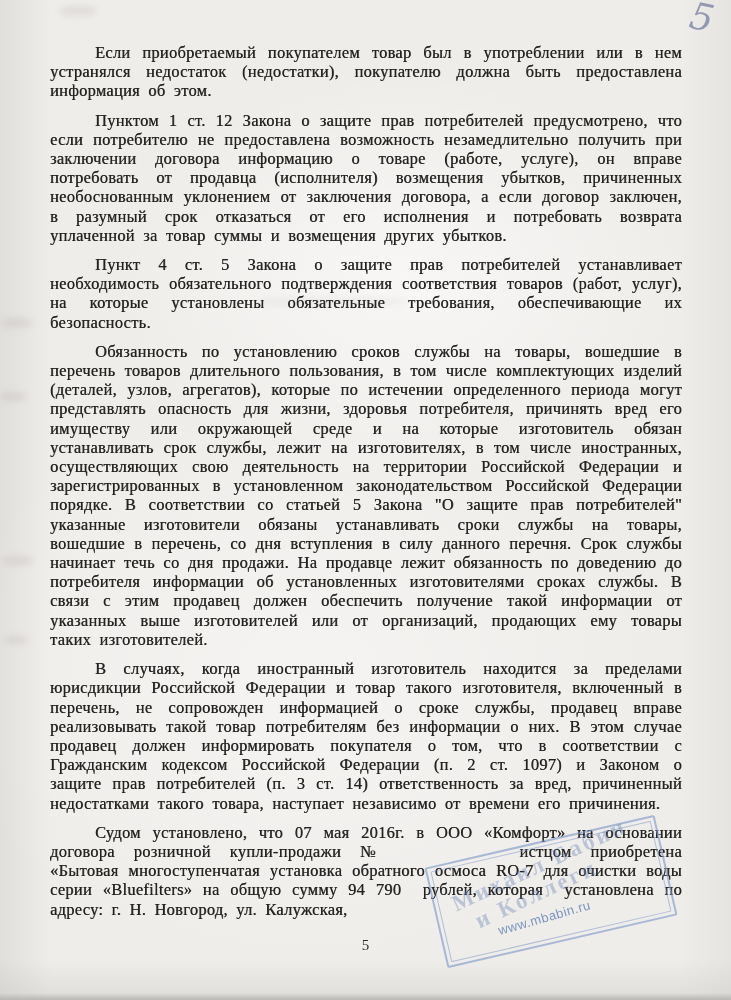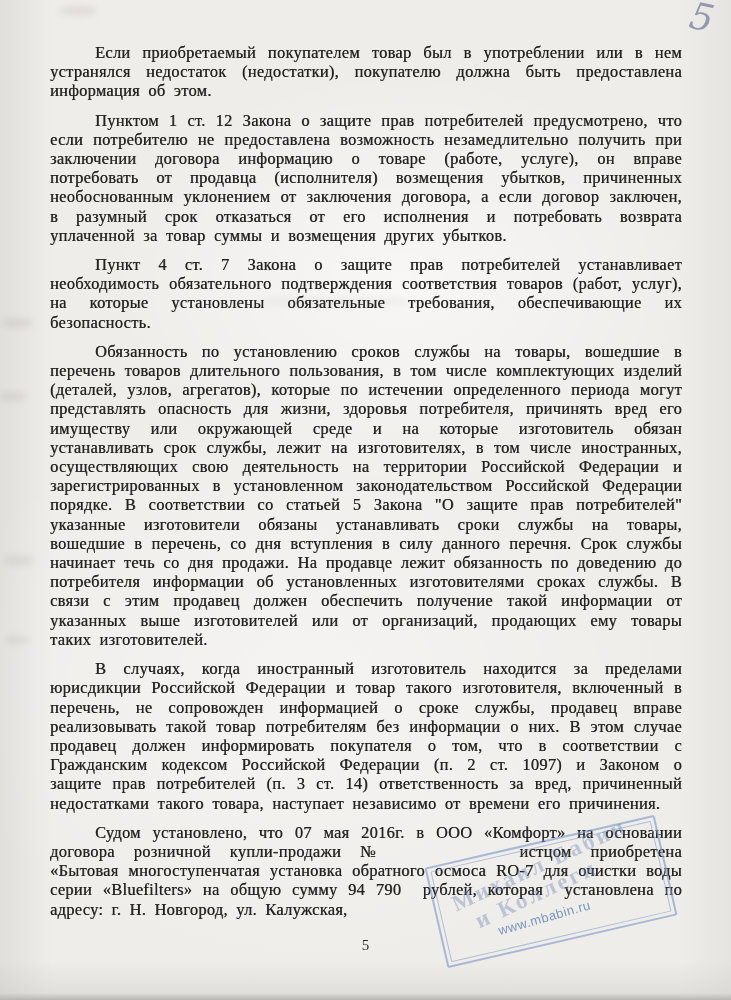--- a/index.html
+++ b/index.html
@@ -108,21 +108,21 @@
   <div class="bleed b3"></div>
   <div class="bleed b4"></div>
   <div class="bleed b5"></div>
   <div class="bleed b6"></div>
 
   <div class="handwritten">5</div>
 
   <div class="content">
     <p>Если приобретаемый покупателем товар был в употреблении или в нем устранялся недостаток (недостатки), покупателю должна быть предоставлена информация об этом.</p>
     <p>Пунктом 1 ст. 12 Закона о защите прав потребителей предусмотрено, что если потребителю не предоставлена возможность незамедлительно получить при заключении договора информацию о товаре (работе, услуге), он вправе потребовать от продавца (исполнителя) возмещения убытков, причиненных необоснованным уклонением от заключения договора, а если договор заключен, в разумный срок отказаться от его исполнения и потребовать возврата уплаченной за товар суммы и возмещения других убытков.</p>
-    <p>Пункт 4 ст. 7 Закона о защите прав потребителей устанавливает необходимость обязательного подтверждения соответствия товаров (работ, услуг), на которые установлены обязательные требования, обеспечивающие их безопасность.</p>
+    <p>Пункт 4 ст. 5 Закона о защите прав потребителей устанавливает необходимость обязательного подтверждения соответствия товаров (работ, услуг), на которые установлены обязательные требования, обеспечивающие их безопасность.</p>
     <p>Обязанность по установлению сроков службы на товары, вошедшие в перечень товаров длительного пользования, в том числе комплектующих изделий (деталей, узлов, агрегатов), которые по истечении определенного периода могут представлять опасность для жизни, здоровья потребителя, причинять вред его имуществу или окружающей среде и на которые изготовитель обязан устанавливать срок службы, лежит на изготовителях, в том числе иностранных, осуществляющих свою деятельность на территории Российской Федерации и зарегистрированных в установленном законодательством Российской Федерации порядке. В соответствии со статьей 5 Закона "О защите прав потребителей" указанные изготовители обязаны устанавливать сроки службы на товары, вошедшие в перечень, со дня вступления в силу данного перечня. Срок службы начинает течь со дня продажи. На продавце лежит обязанность по доведению до потребителя информации об установленных изготовителями сроках службы. В связи с этим продавец должен обеспечить получение такой информации от указанных выше изготовителей или от организаций, продающих ему товары таких изготовителей.</p>
     <p>В случаях, когда иностранный изготовитель находится за пределами юрисдикции Российской Федерации и товар такого изготовителя, включенный в перечень, не сопровожден информацией о сроке службы, продавец вправе реализовывать такой товар потребителям без информации о них. В этом случае продавец должен информировать покупателя о том, что в соответствии с Гражданским кодексом Российской Федерации (п. 2 ст. 1097) и Законом о защите прав потребителей (п. 3 ст. 14) ответственность за вред, причиненный недостатками такого товара, наступает независимо от времени его причинения.</p>
     <p>
       <span>Судом установлено, что 07 мая 2016г. в ООО «Комфорт» на основании договора розничной купли-продажи №</span>
       <span class="gap"></span>
       <span>истцом приобретена «Бытовая многоступенчатая установка обратного осмоса RO-7 для очистки воды серии «Bluefilters» на общую сумму 94 790&nbsp; рублей, которая &nbsp;установлена по адресу: г. Н. Новгород, ул. Калужская,</span>
     </p>
   </div>
 
   <div class="stamp">

